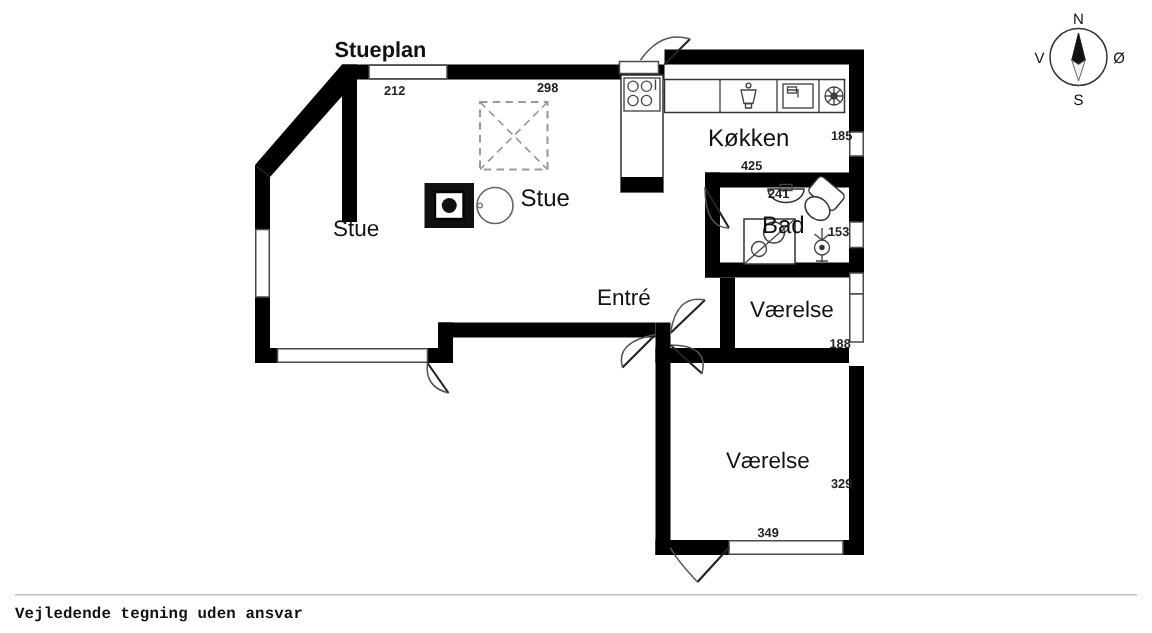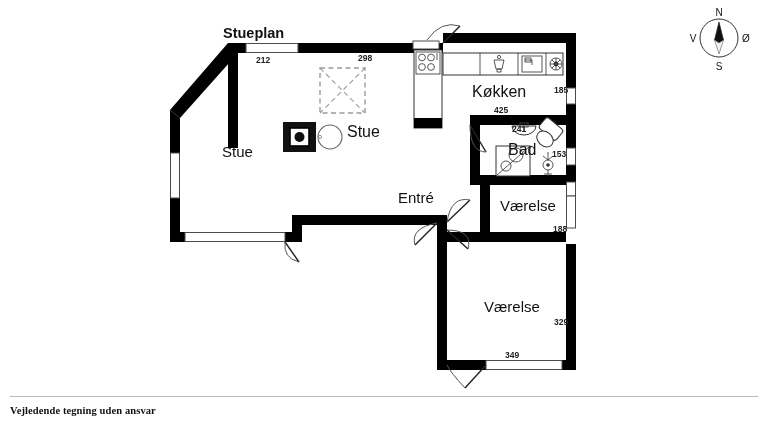--- a/index.html
+++ b/index.html
@@ -23,21 +23,21 @@
   .dim-label{
     font-family:"Liberation Sans", sans-serif;
     font-size:8.5px; fill:#222; font-weight:700;
   }
   .compass-letter{
     font-family:"Liberation Sans", sans-serif;
     font-size:10px; fill:#111;
   }
   .footer-note{
     position:absolute; left:10px; bottom:6px;
-    font-family:Liberation Serif, serif;
+    font-family:Liberation Mono, monospace;
     font-size:10.5px; font-weight:700; color:#111;
     letter-spacing:.1px;
   }
   .footer-rule{
     position:absolute; left:10px; right:10px; bottom:25px;
     height:1px; background:#bdbdbd;
   }
   .wall{fill:#000;}
   .fixture{fill:#fff;stroke:#333;stroke-width:1;}
   .fixture-thin{fill:none;stroke:#444;stroke-width:.9;}

